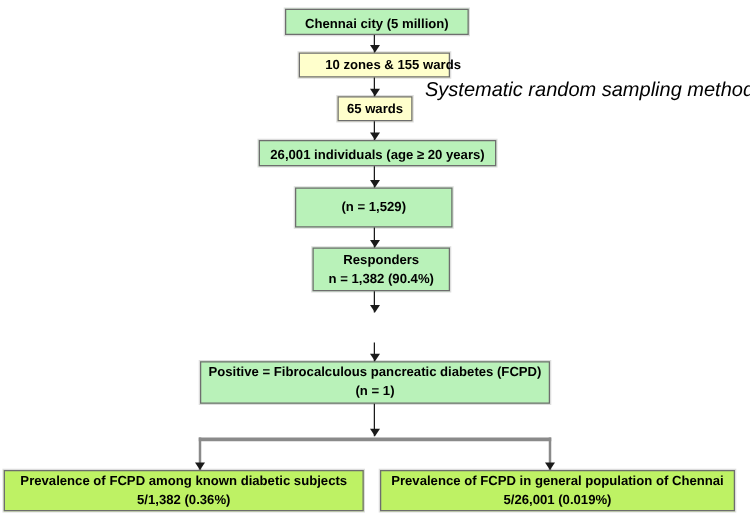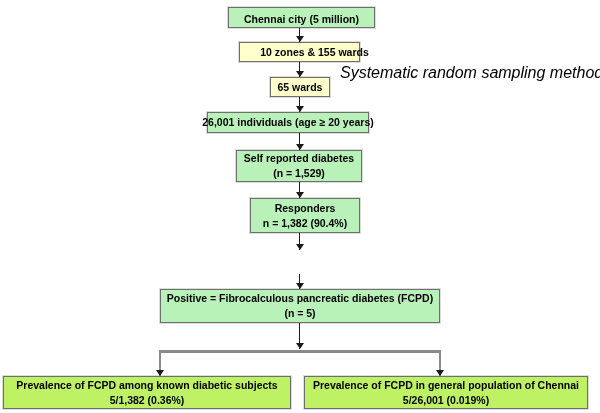--- a/index.html
+++ b/index.html
@@ -50,38 +50,37 @@
   <div class="node yellow" style="left:239px; top:42px; width:121px; height:20px;padding-left:30px;">
     <span>10 zones &amp; 155 wards</span>
   </div>
 
   <div class="note" style="left:340px; top:64px;">Systematic random sampling method</div>
 
   <div class="node yellow" style="left:270px; top:77px; width:60px; height:20px;">
     <span>65 wards</span>
   </div>
 
-  <div class="node green" style="left:207px; top:112px; width:162px; height:21px;">
+  <div class="node green" style="left:207px; top:112px; width:190px; height:21px;justify-content:flex-end;">
     <span>26,001 individuals (age ≥ 20 years)</span>
   </div>
 
   <div class="node green" style="left:236px; top:150px; width:126px; height:32px;">
-    <span>Self reported diabetes</span>
     <span>(n = 1,529)</span>
   </div>
 
   <div class="node green" style="left:250px; top:198px; width:110px; height:35px;">
     <span>Responders</span>
     <span>n = 1,382 (90.4%)</span>
   </div>
 
 
   <div class="node green" style="left:160px; top:289px; width:280px; height:34px;">
     <span>Positive = Fibrocalculous pancreatic diabetes (FCPD)</span>
-    <span>(n = 5)</span>
+    <span>(n = 1)</span>
   </div>
 
   <div class="node blue" style="left:3px; top:376px; width:288px; height:33px;">
     <span>Prevalence of FCPD among known diabetic subjects</span>
     <span>5/1,382 (0.36%)</span>
   </div>
 
   <div class="node blue" style="left:304px; top:376px; width:284px; height:33px;">
     <span>Prevalence of FCPD  in general population of Chennai</span>
     <span>5/26,001 (0.019%)</span>

